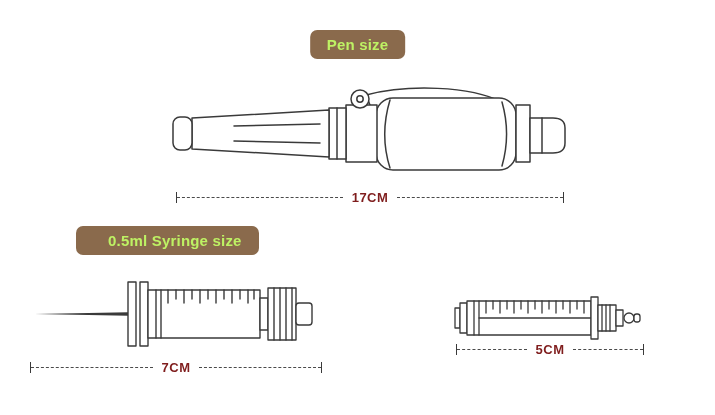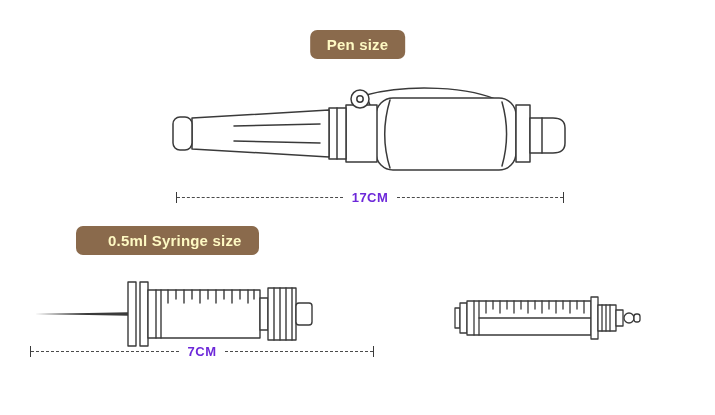--- a/index.html
+++ b/index.html
@@ -9,21 +9,21 @@
   .canvas {
     position:relative;
     width:715px; height:415px;
     background:#ffffff;
     overflow:hidden;
   }
 
   .badge {
     position:absolute;
     background:#8a6a4c;
-    color:#fef9c3;
+    color:#bef264;
     font-size:15px;
     font-weight:bold;
     padding:6px 17px;
     border-radius:7px;
     letter-spacing:.2px;
     white-space:nowrap;
   }
   .badge-pen   { top:30px;  left:50%; transform:translateX(-50%); }
   .badge-large { top:226px; left:76px;padding-left:32px; }
   .badge-small { top:226px; left:456px; }
@@ -33,30 +33,30 @@
   .syr-large-art { left:28px;  top:272px; width:292px; height:86px; }
   .syr-small-art { left:452px; top:296px; width:192px; height:44px; }
 
   .dim {
     position:absolute;
     display:flex;
     align-items:center;
     height:14px;
   }
   .dim-pen   { left:176px; top:190px; width:388px; }
-  .dim-large { left:30px;  top:344px; width:344px; }
+  .dim-large { left:30px;  top:360px; width:292px; }
   .dim-small { left:456px; top:342px; width:188px; }
 
   .tick  { width:1px; height:11px; background:#3a3a3a; }
   .dline { flex:1; height:0; border-top:1px dashed #4a4a4a; }
   .dlabel {
     padding:0 9px;
     font-size:13px;
     font-weight:bold;
-    color:#6d28d9;
+    color:#7f1d1d;
     letter-spacing:.5px;
     white-space:nowrap;
   }
 </style>
 </head>
 <body>
 
 <div class="canvas">
 
   <div class="badge badge-pen">
@@ -158,14 +158,21 @@
 
       <rect x="146" y="9" width="18" height="26"></rect>
       <path fill="none" d="M150,9 v26 M154,9 v26 M158,9 v26"></path>
 
       <rect x="164" y="14" width="7" height="16"></rect>
       <circle cx="177" cy="22" r="5"></circle>
       <rect x="182" y="18" width="6" height="8" rx="2.5"></rect>
     </g>
   </svg>
 
+  <div class="dim dim-small">
+    <span class="tick"></span>
+    <span class="dline"></span>
+    <span class="dlabel">5CM</span>
+    <span class="dline"></span>
+    <span class="tick"></span>
+  </div>
 
 </div>
 
 </body></html>

